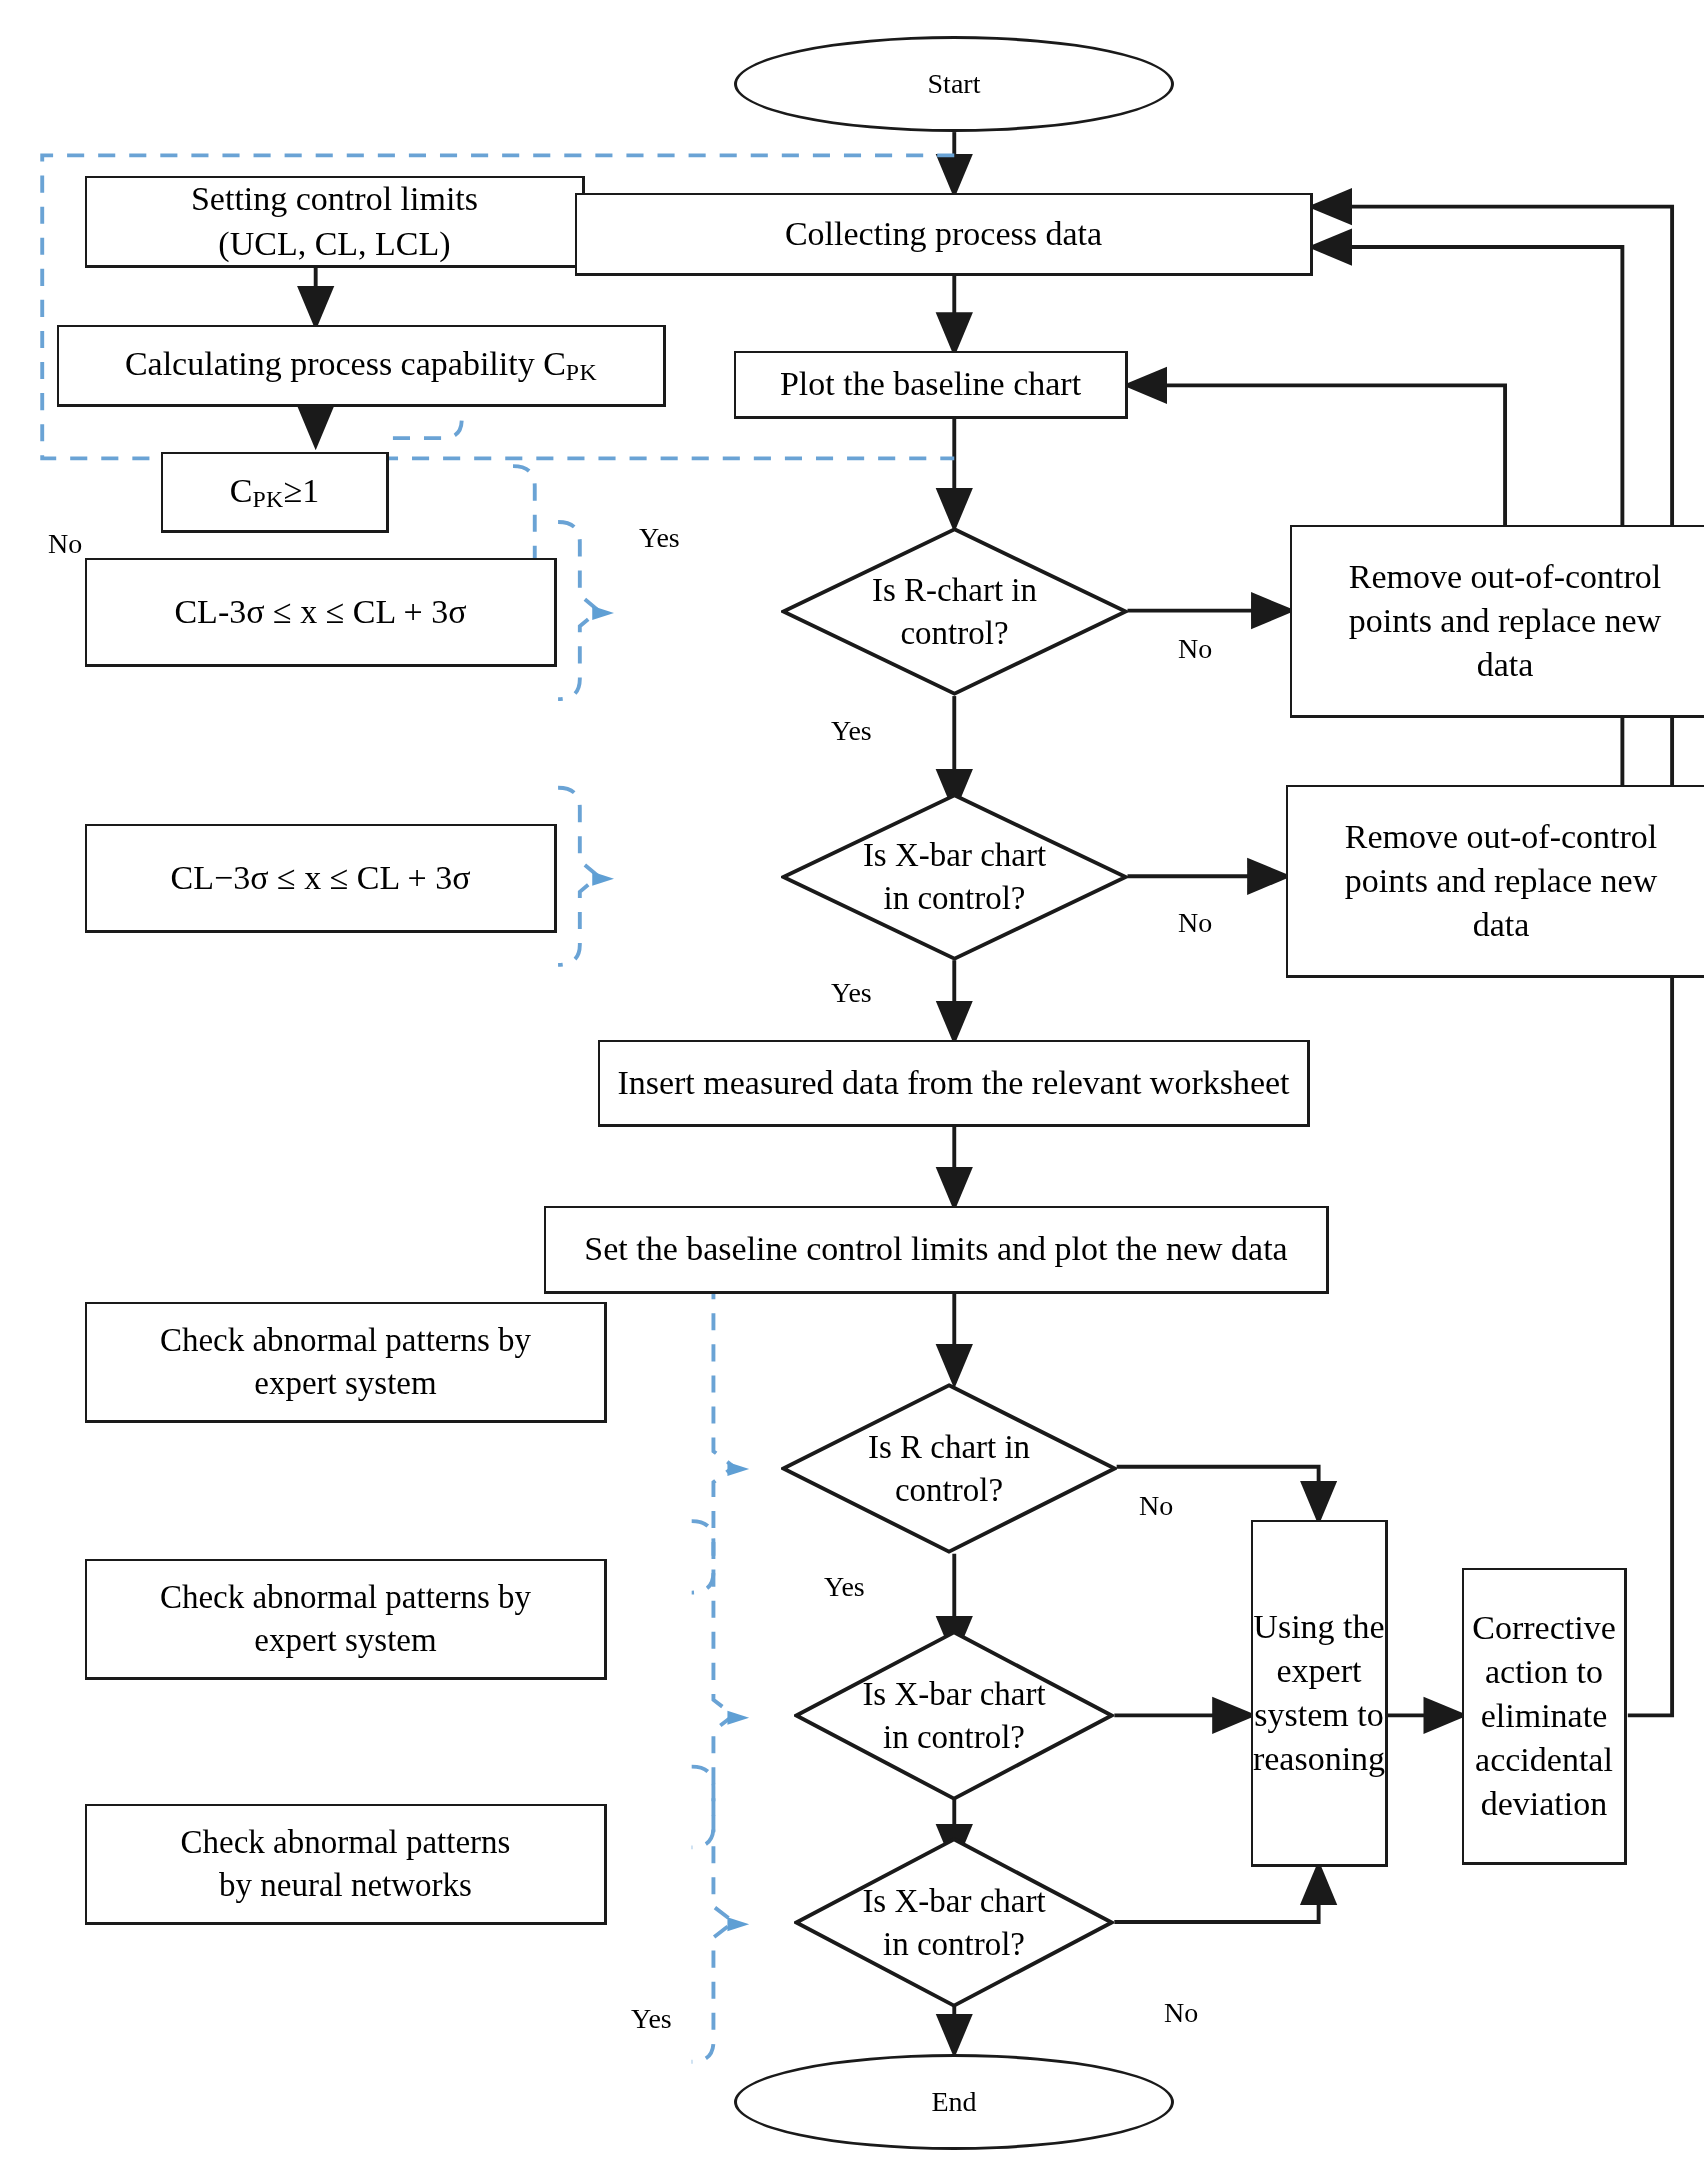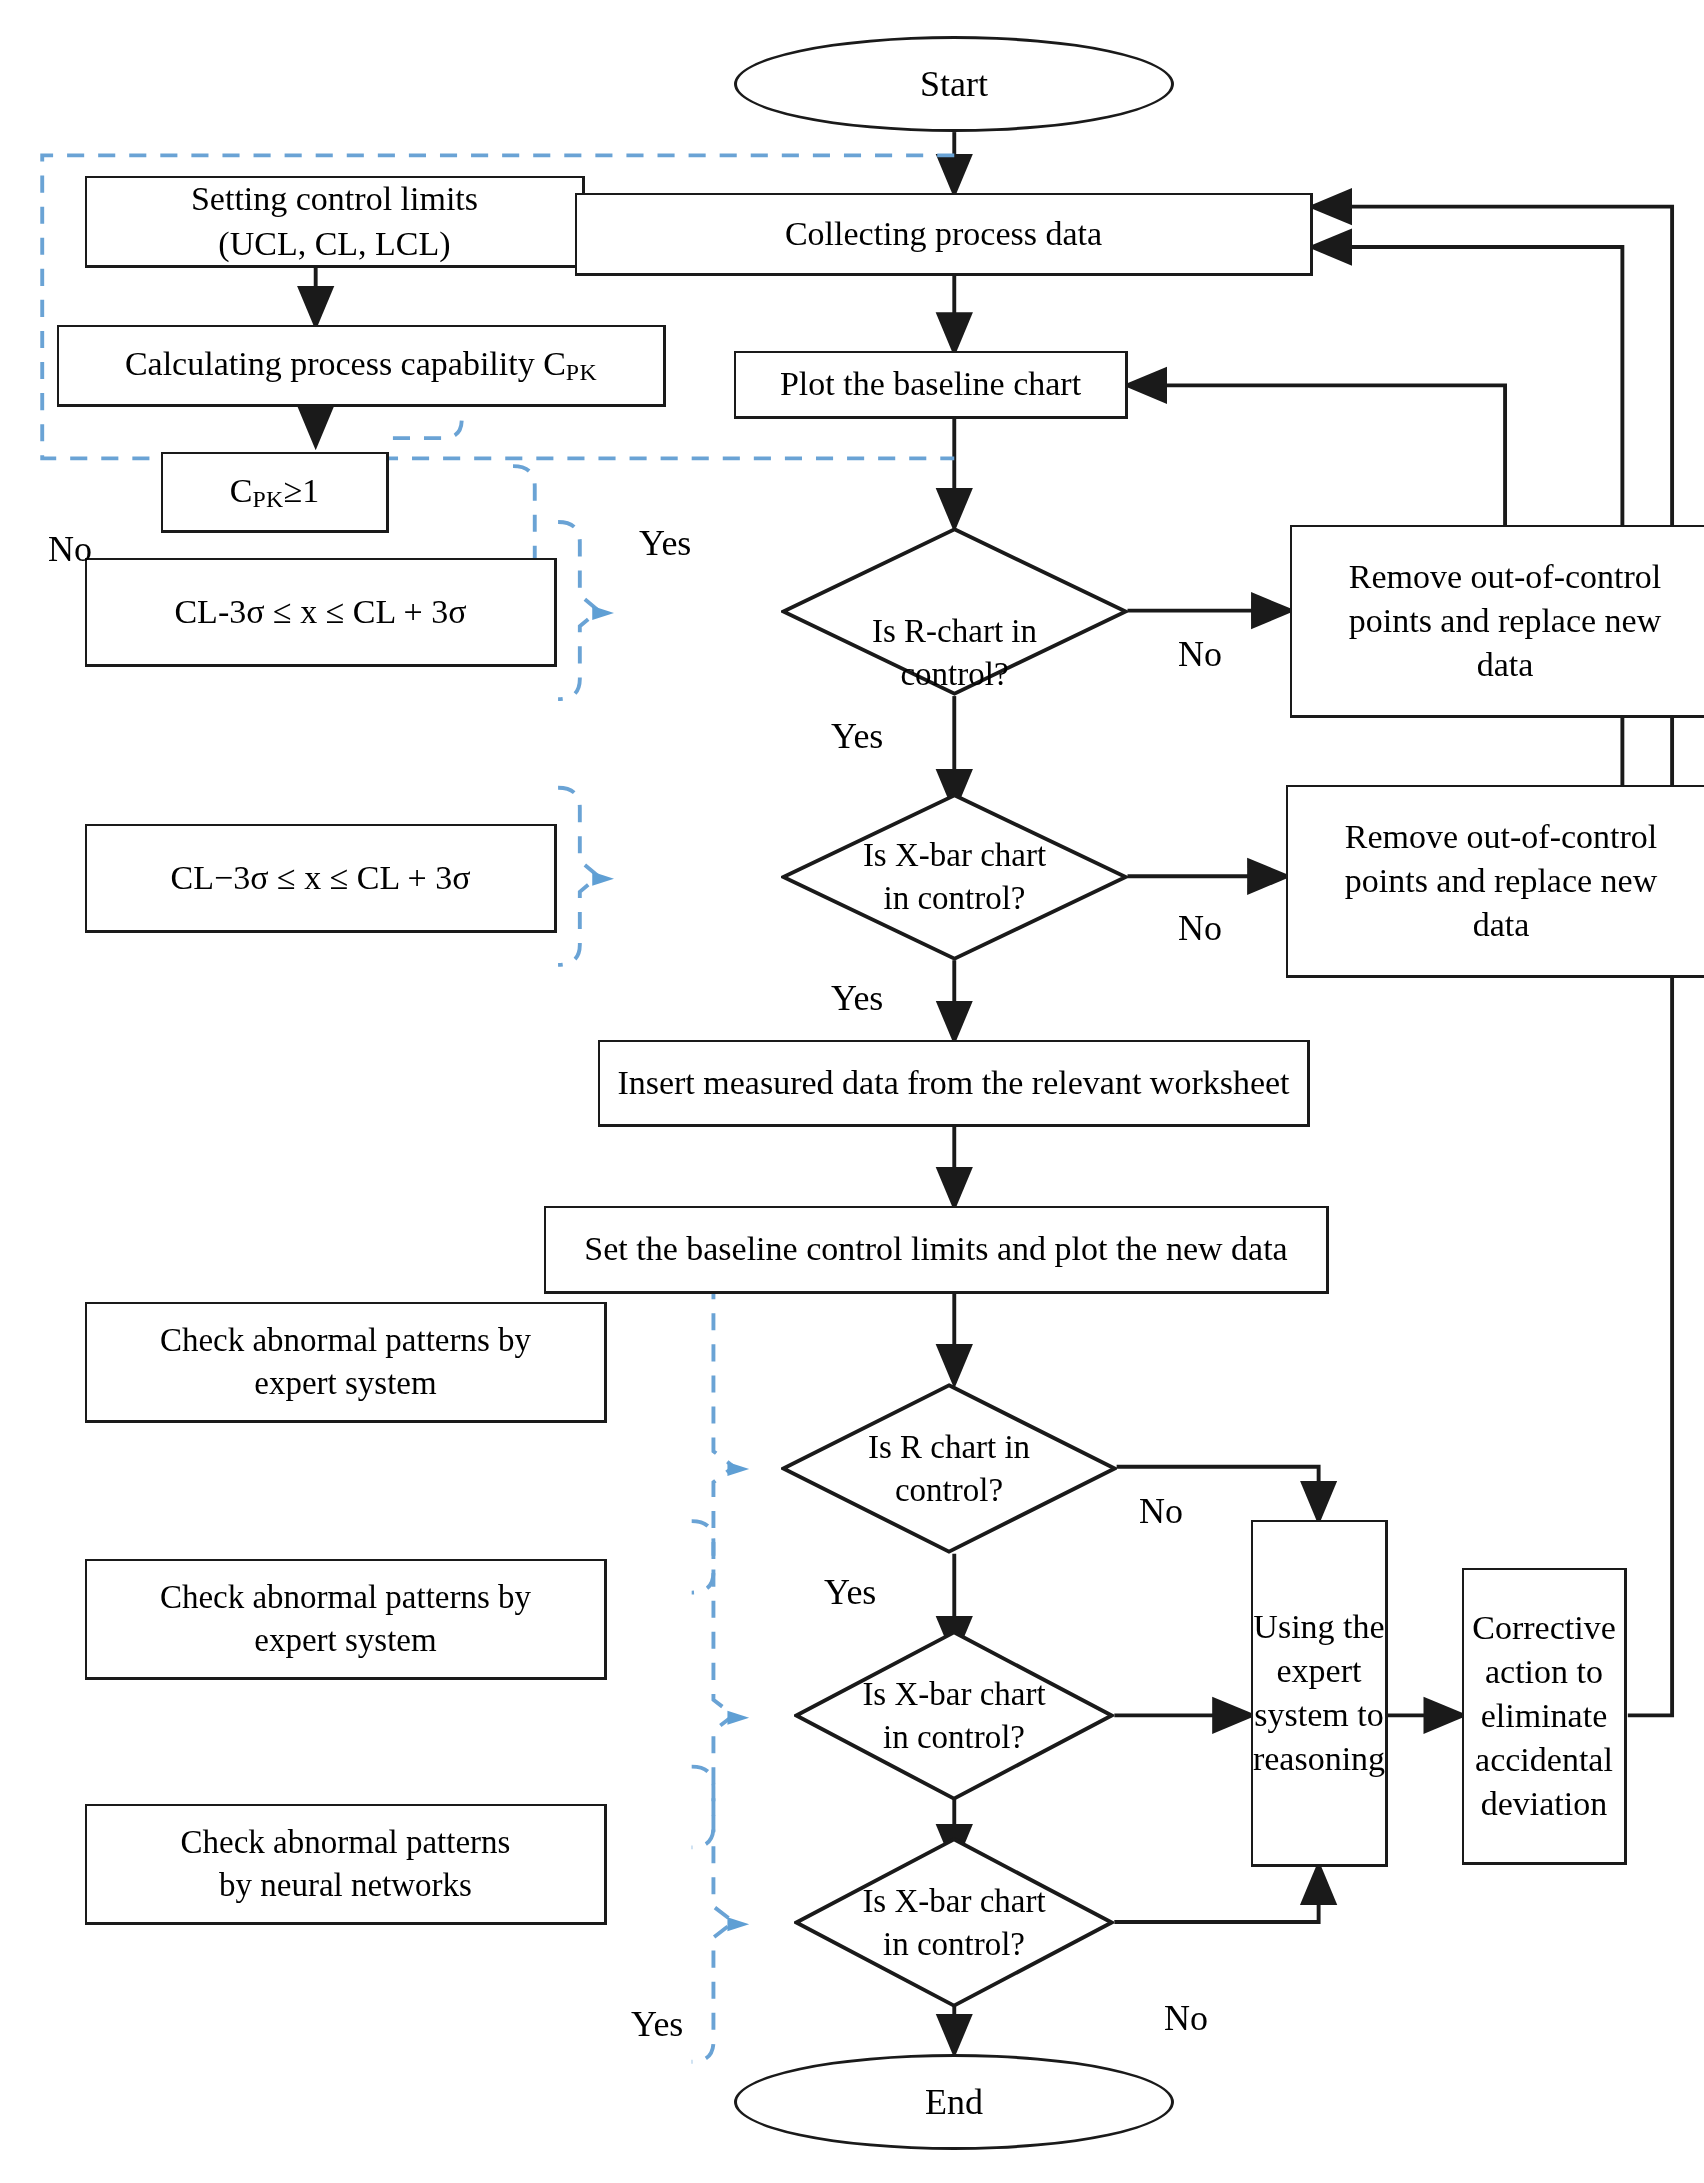--- a/index.html
+++ b/index.html
@@ -62,21 +62,21 @@
   .dia .txt {
     position: relative;
     z-index: 1;
   }
   .label {
     position: absolute;
     z-index: 3;
     background: transparent;
     white-space: nowrap;
   }
-  .f46 { font-size: 36px; }
+  .f46 { font-size: 28px; }
   .f44 { font-size: 34px; }
   .f42 { font-size: 33px; }
   .sub {
     font-size: 0.70em;
     vertical-align: -0.22em;
     letter-spacing: 0.4px;
   }
 </style>
 </head>
 <body>
@@ -211,21 +211,21 @@
   </div>
 
   <div class="node box" style="left:734px; top:351px; width:394px; height:68px;">
     <span class="txt f44">Plot the baseline chart</span>
   </div>
 
   <div class="node box" style="left:575px; top:193px; width:738px; height:83px;">
     <span class="txt f44">Collecting process data</span>
   </div>
 
-  <div class="node dia" style="left:781px; top:527px; width:347px; height:169px;align-items:flex-end;">
+  <div class="node dia" style="left:781px; top:527px; width:347px; height:169px;">
     <svg class="dshape" viewBox="0 0 446 218" preserveAspectRatio="none">
       <polygon points="223,3 443,109 223,215 3,109" fill="#ffffff" stroke="#1a1a1a" stroke-width="5"></polygon>
     </svg>
     <span class="txt f42">Is R-chart in
 control?</span>
   </div>
 
   <div class="node dia" style="left:781px; top:793px; width:347px; height:168px;">
     <svg class="dshape" viewBox="0 0 446 216" preserveAspectRatio="none">
       <polygon points="223,3 443,108 223,213 3,108" fill="#ffffff" stroke="#1a1a1a" stroke-width="5"></polygon>

